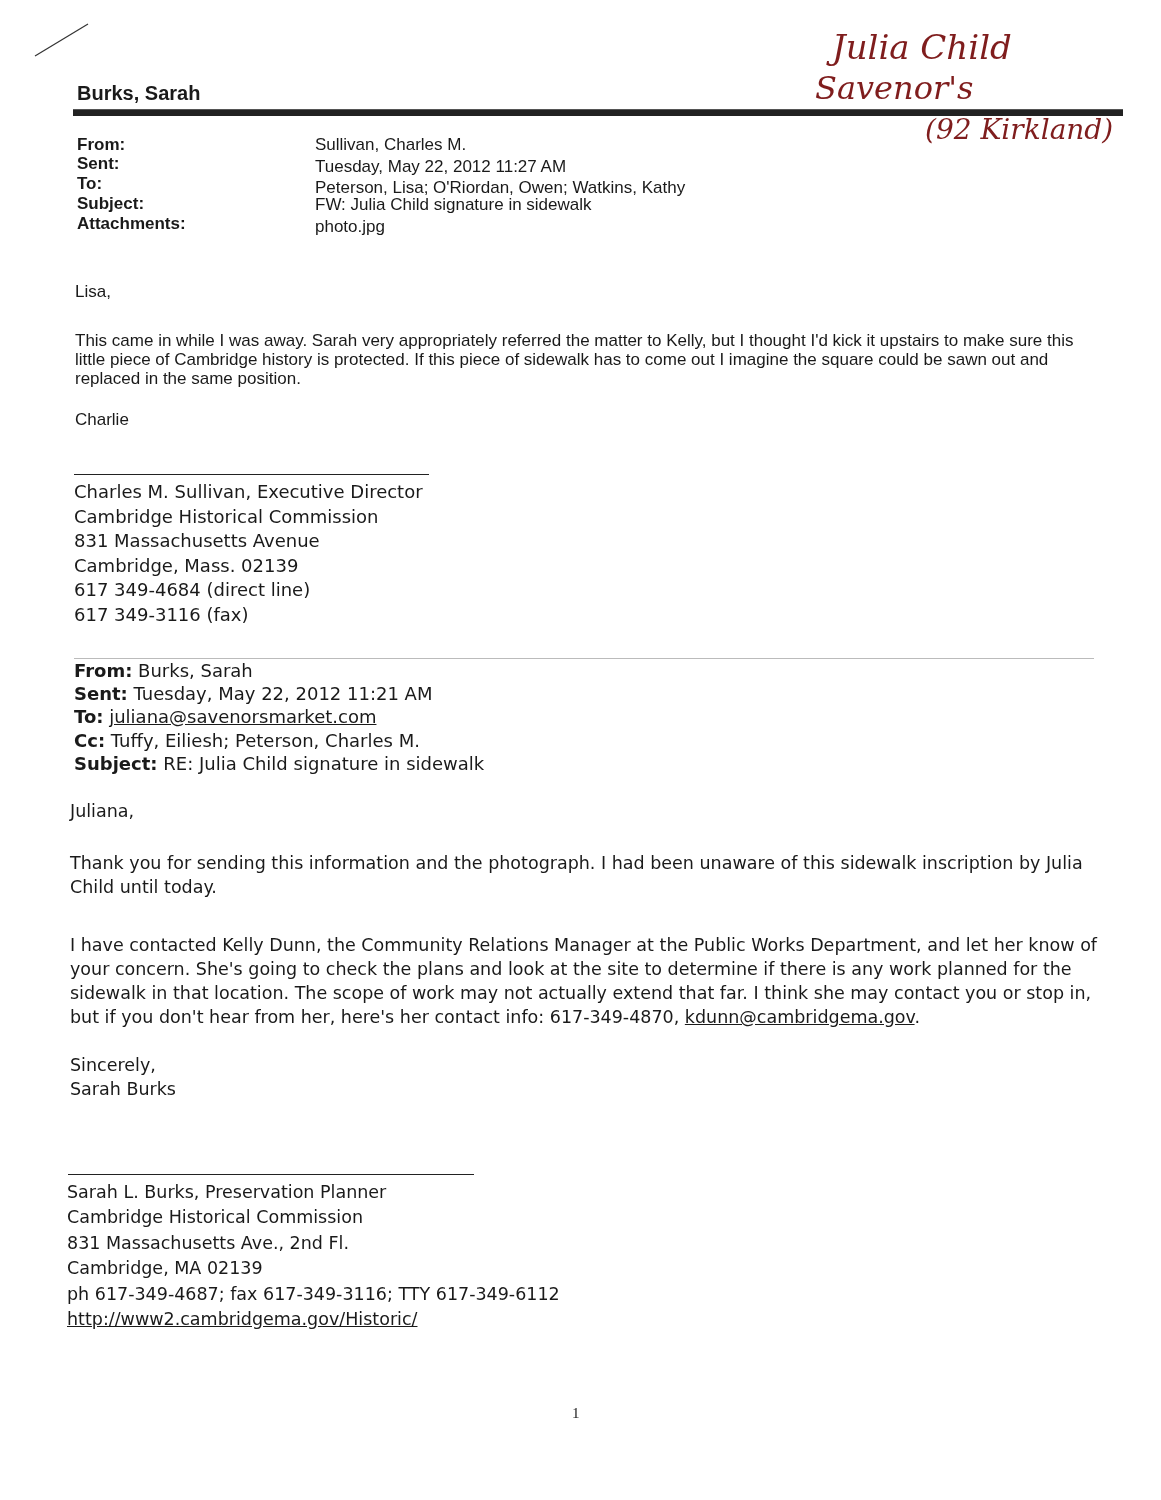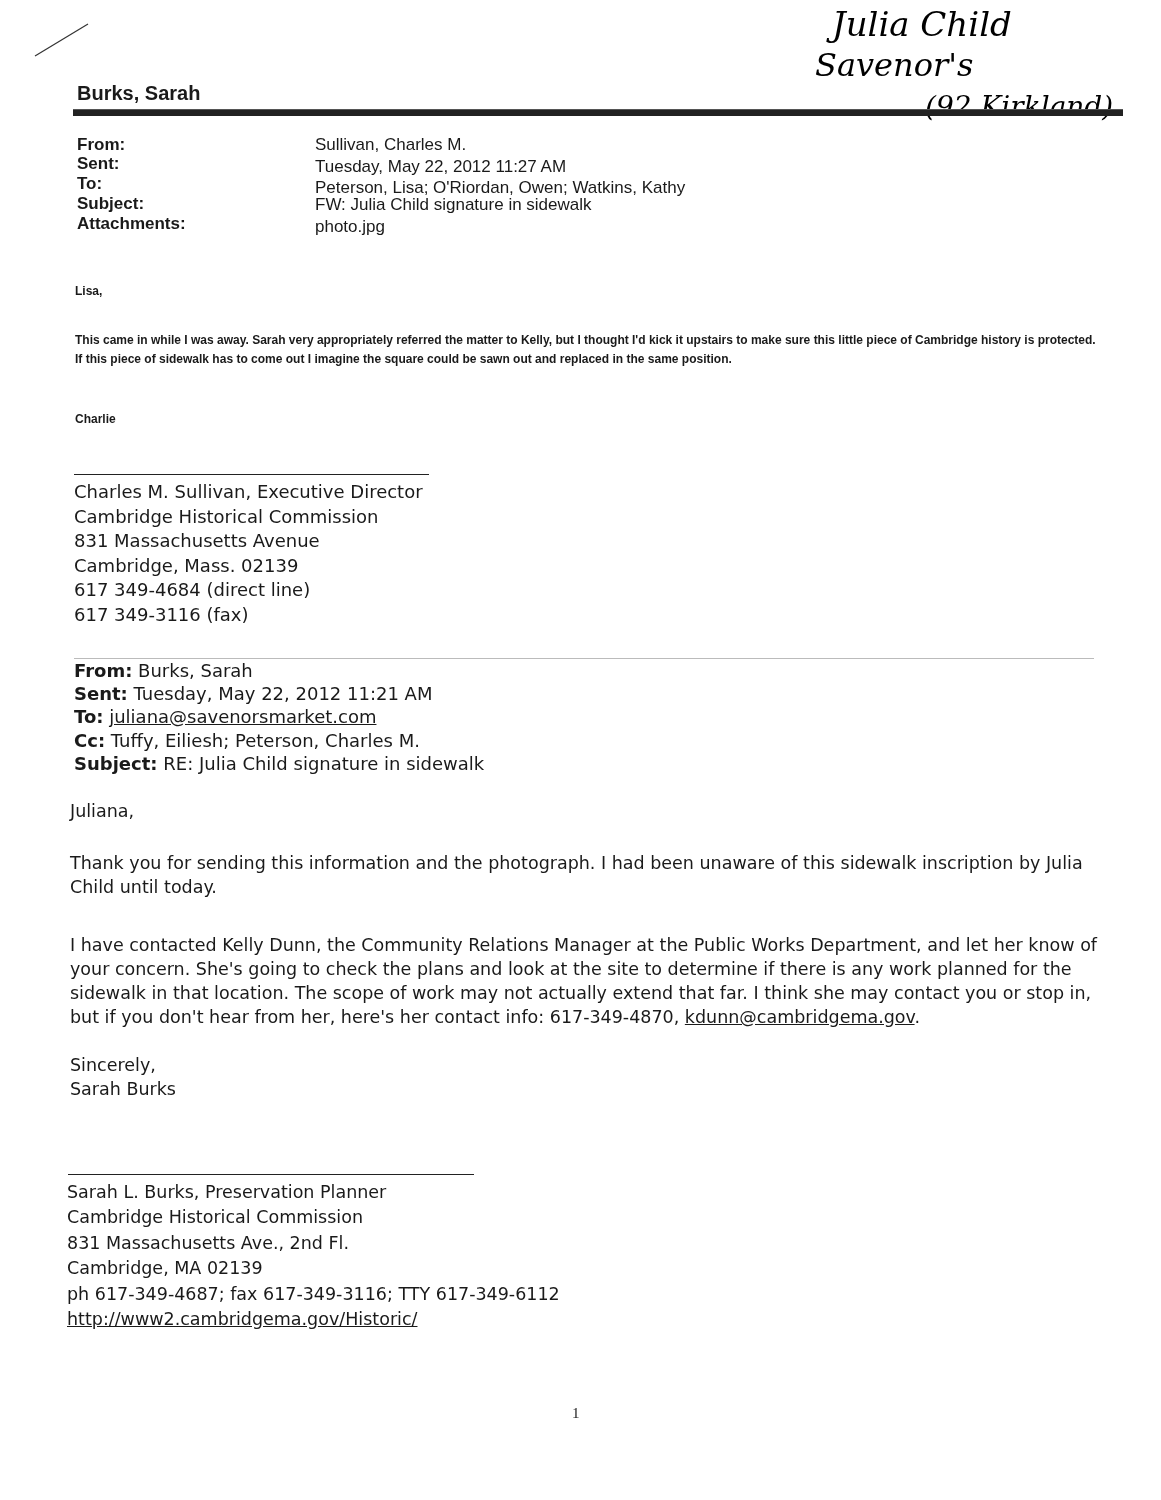--- a/index.html
+++ b/index.html
@@ -3,30 +3,30 @@
 <meta charset="utf-8">
 <style>
   html, body { margin: 0; padding: 0; }
   body {
     width: 1161px; height: 1500px; background: #ffffff; position: relative;
     overflow: hidden; color: #1a1a1a;
   }
   .abs { position: absolute; }
   .sans { font-family: "Liberation Sans", sans-serif; }
   .calibri { font-family: "DejaVu Sans", sans-serif; }
-  .hand { font-family: "DejaVu Serif", serif; font-style: italic; color: #000000; }
+  .hand { font-family: "DejaVu Serif", serif; font-style: italic; color: #7f1d1d; margin-top: 23px; }
 
   .owner-name { left: 77px; top: 82px; font-size: 20px; font-weight: bold; }
   .header-rule { left: 73px; top: 109px; width: 1050px; height: 6px; background: #222;
     border-top: 1px solid #555; }
 
   .hdr-label { left: 77px; font-size: 17px; font-weight: bold; line-height: 20px; }
   .hdr-value { left: 315px; font-size: 17px; line-height: 20px; text-align: right; }
 
-  .body-text { left: 75px; width: 1030px; font-size: 12px; line-height: 19px; font-weight: bold; }
+  .body-text { left: 75px; width: 1030px; font-size: 17px; line-height: 19px; }
 
   .sig1 { left: 74px; font-size: 18px; line-height: 24.5px; }
   .sig-rule1 { left: 74px; top: 474px; width: 355px; height: 1px; background: #222; }
 
   .sep-rule { left: 74px; top: 658px; width: 1020px; height: 1px; background: #bbb; }
 
   .fw-line { left: 74px; font-size: 18px; line-height: 24px; }
   .fw-line b { font-weight: bold; }
   .link { text-decoration: underline; }
 

